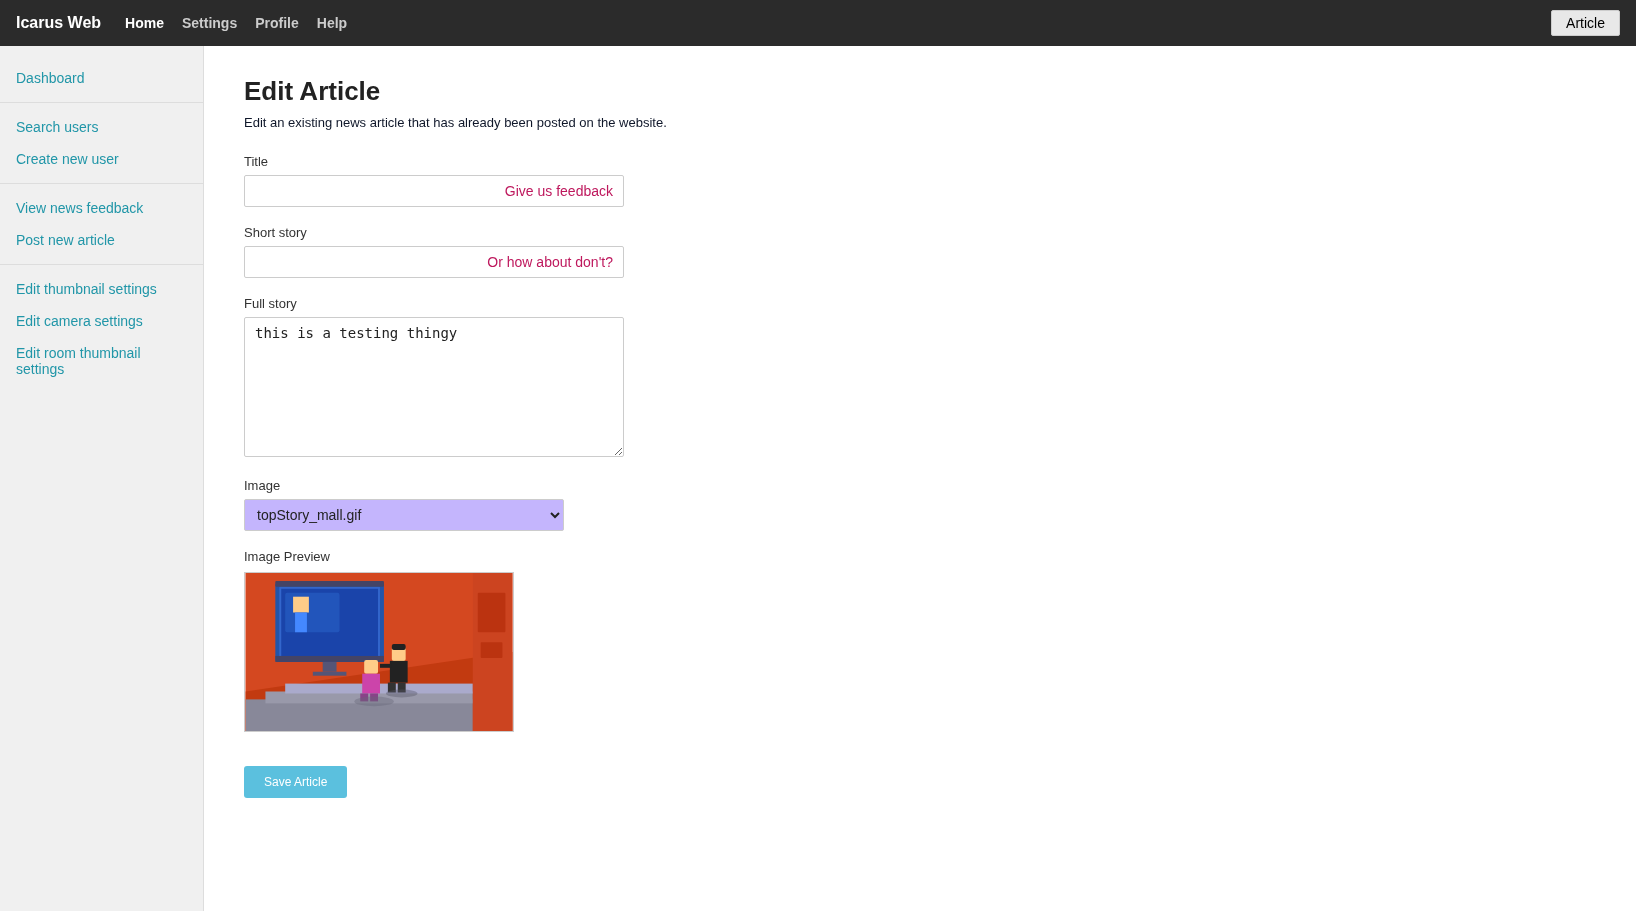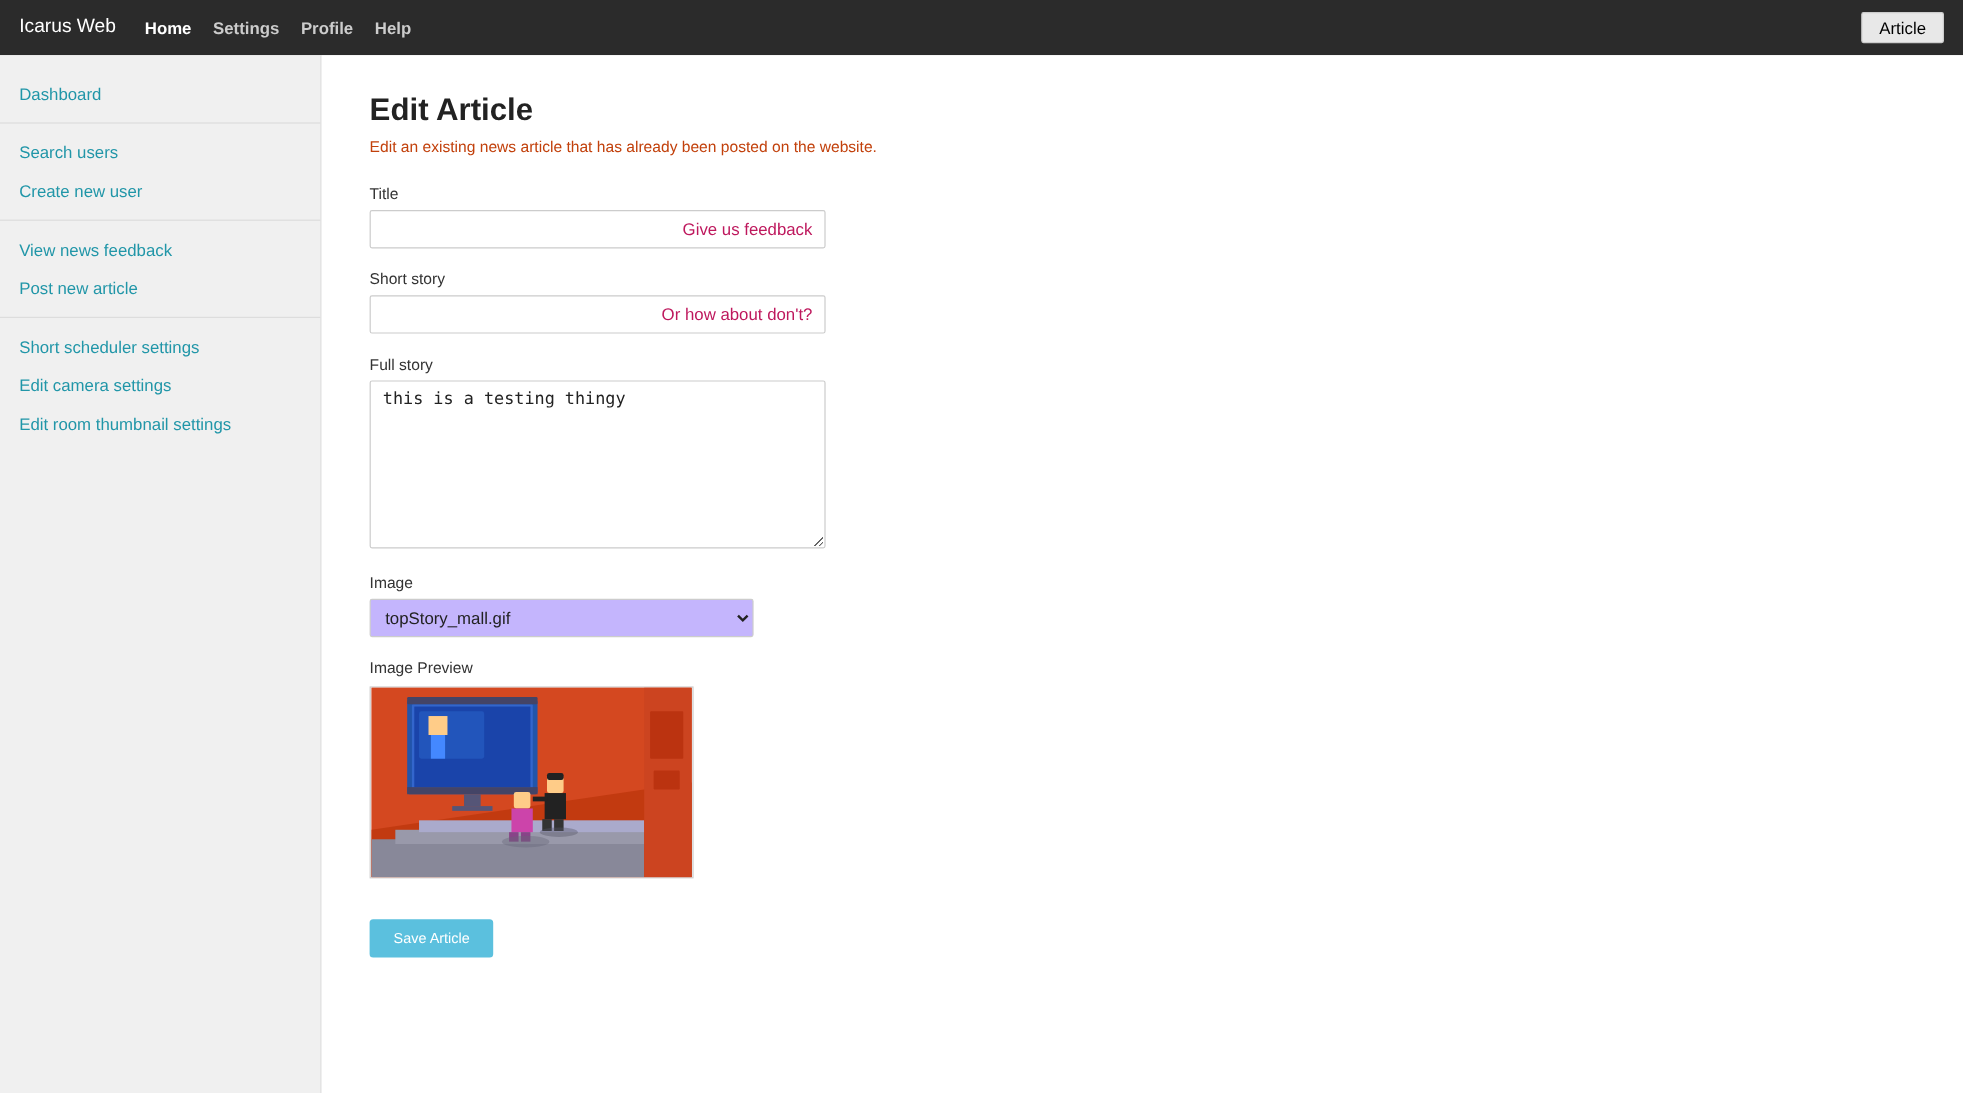--- a/index.html
+++ b/index.html
@@ -8,21 +8,21 @@
     
     .topnav {
       background: #2b2b2b;
       display: flex;
       align-items: center;
       padding: 0 16px;
       height: 46px;
     }
     .topnav-brand {
       color: #fff;
-      font-weight: normal;
+      font-weight: bold;
       font-size: 16px;
       margin-right: 24px;
     }
     .topnav-links {
       display: flex;
       gap: 18px;
       flex: 1;
     }
     .topnav-link {
       color: #ccc;
@@ -44,21 +44,21 @@
     }
 
     
     .layout {
       display: flex;
       min-height: calc(100vh - 46px);
     }
 
     
     .sidebar {
-      width: 268px;
+      width: 204px;
       background: #f0f0f0;
       padding: 16px 0;
       border-right: 1px solid #ddd;
       flex-shrink: 0;
     }
     .sidebar-link {
       display: block;
       padding: 8px 16px;
       color: #2196a8;
       text-decoration: none;
@@ -77,21 +77,21 @@
       background: #fff;
       padding: 30px 40px;
     }
     .page-title {
       font-size: 26px;
       font-weight: bold;
       color: #222;
       margin-bottom: 8px;
     }
     .page-subtitle {
-      color: #c2410c;
+      color: #0f172a;
       font-size: 13px;
       margin-bottom: 24px;
     }
 
     .form-group {
       margin-bottom: 18px;
     }
     .form-label {
       display: block;
       font-size: 13px;
@@ -176,21 +176,21 @@
 
   <aside class="sidebar">
     <a class="sidebar-link">Dashboard</a>
     <hr class="sidebar-divider">
     <a class="sidebar-link">Search users</a>
     <a class="sidebar-link">Create new user</a>
     <hr class="sidebar-divider">
     <a class="sidebar-link">View news feedback</a>
     <a class="sidebar-link">Post new article</a>
     <hr class="sidebar-divider">
-    <a class="sidebar-link">Short scheduler settings</a>
+    <a class="sidebar-link">Edit thumbnail settings</a>
     <a class="sidebar-link">Edit camera settings</a>
     <a class="sidebar-link">Edit room thumbnail settings</a>
   </aside>
 
   <main class="main">
     <h1 class="page-title">Edit Article</h1>
     <p class="page-subtitle">Edit an existing news article that has already been posted on the website.</p>
 
     
     <div class="form-group">

